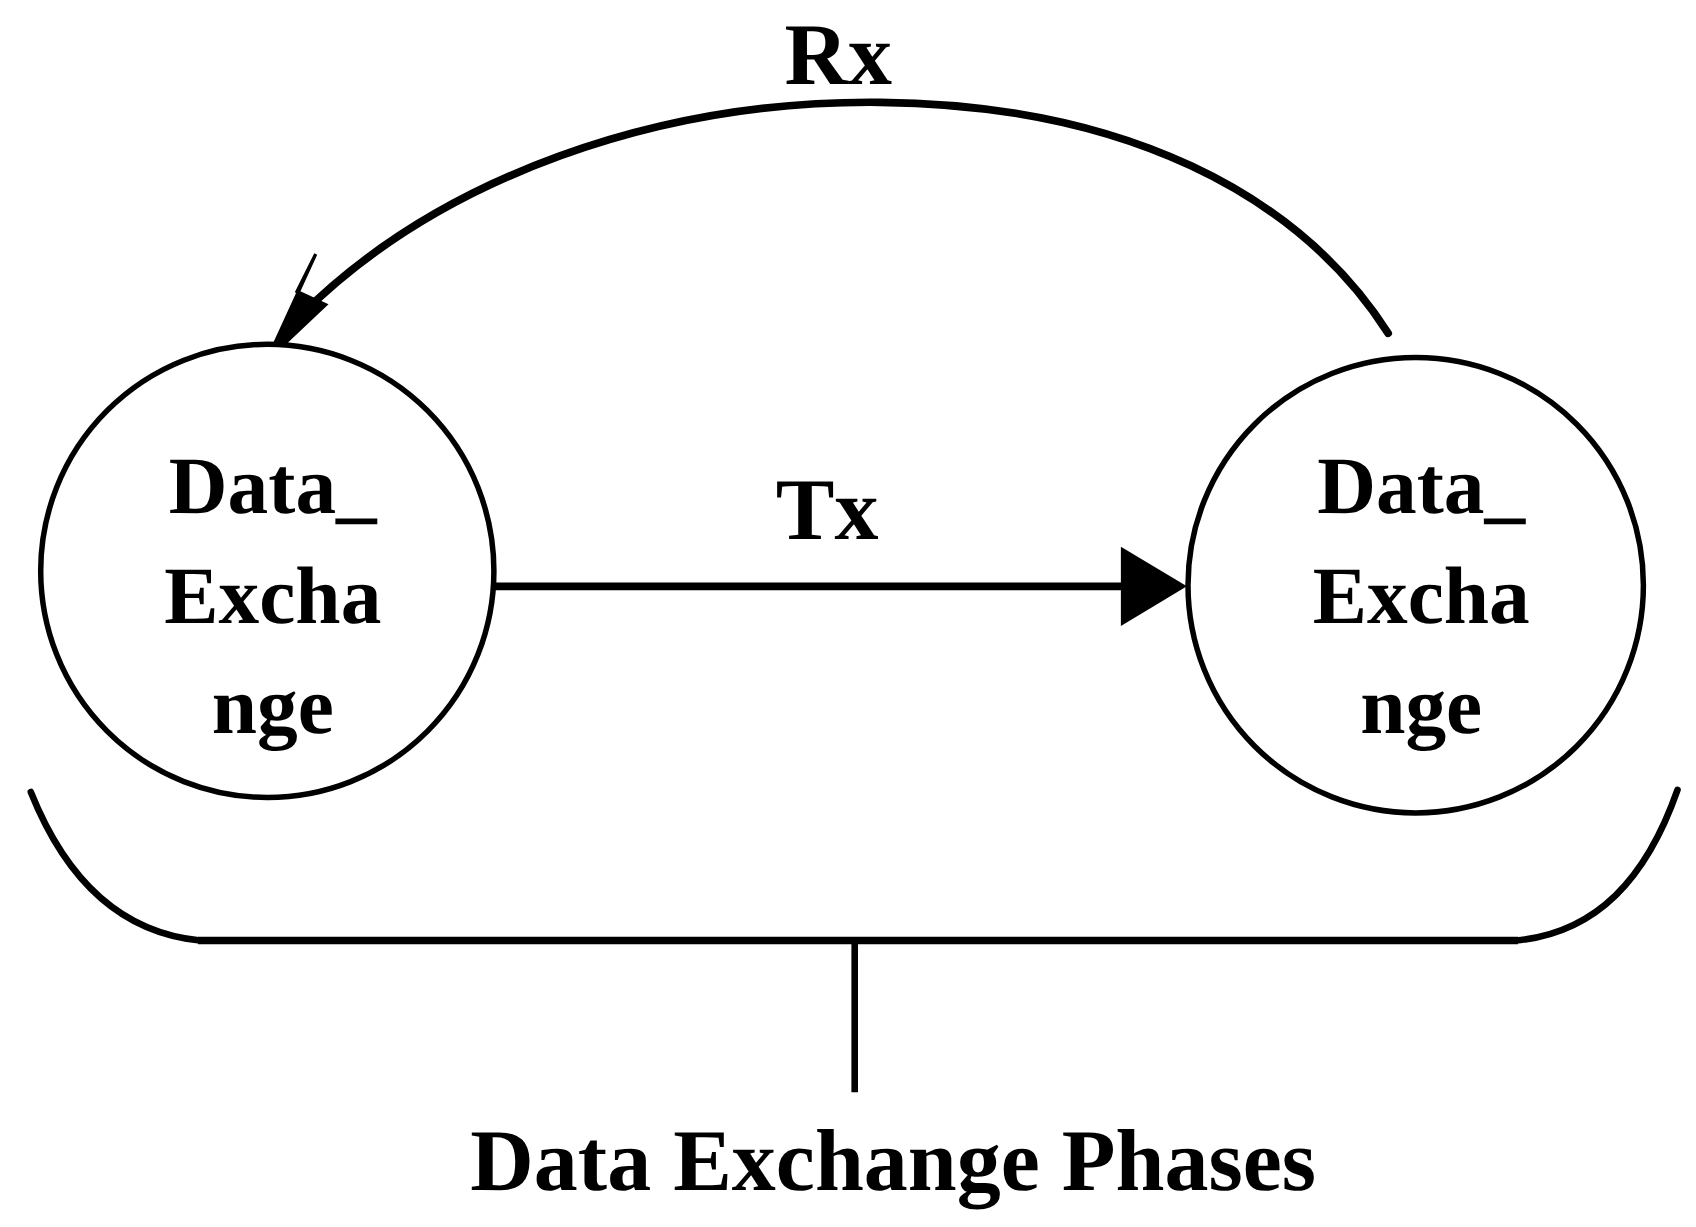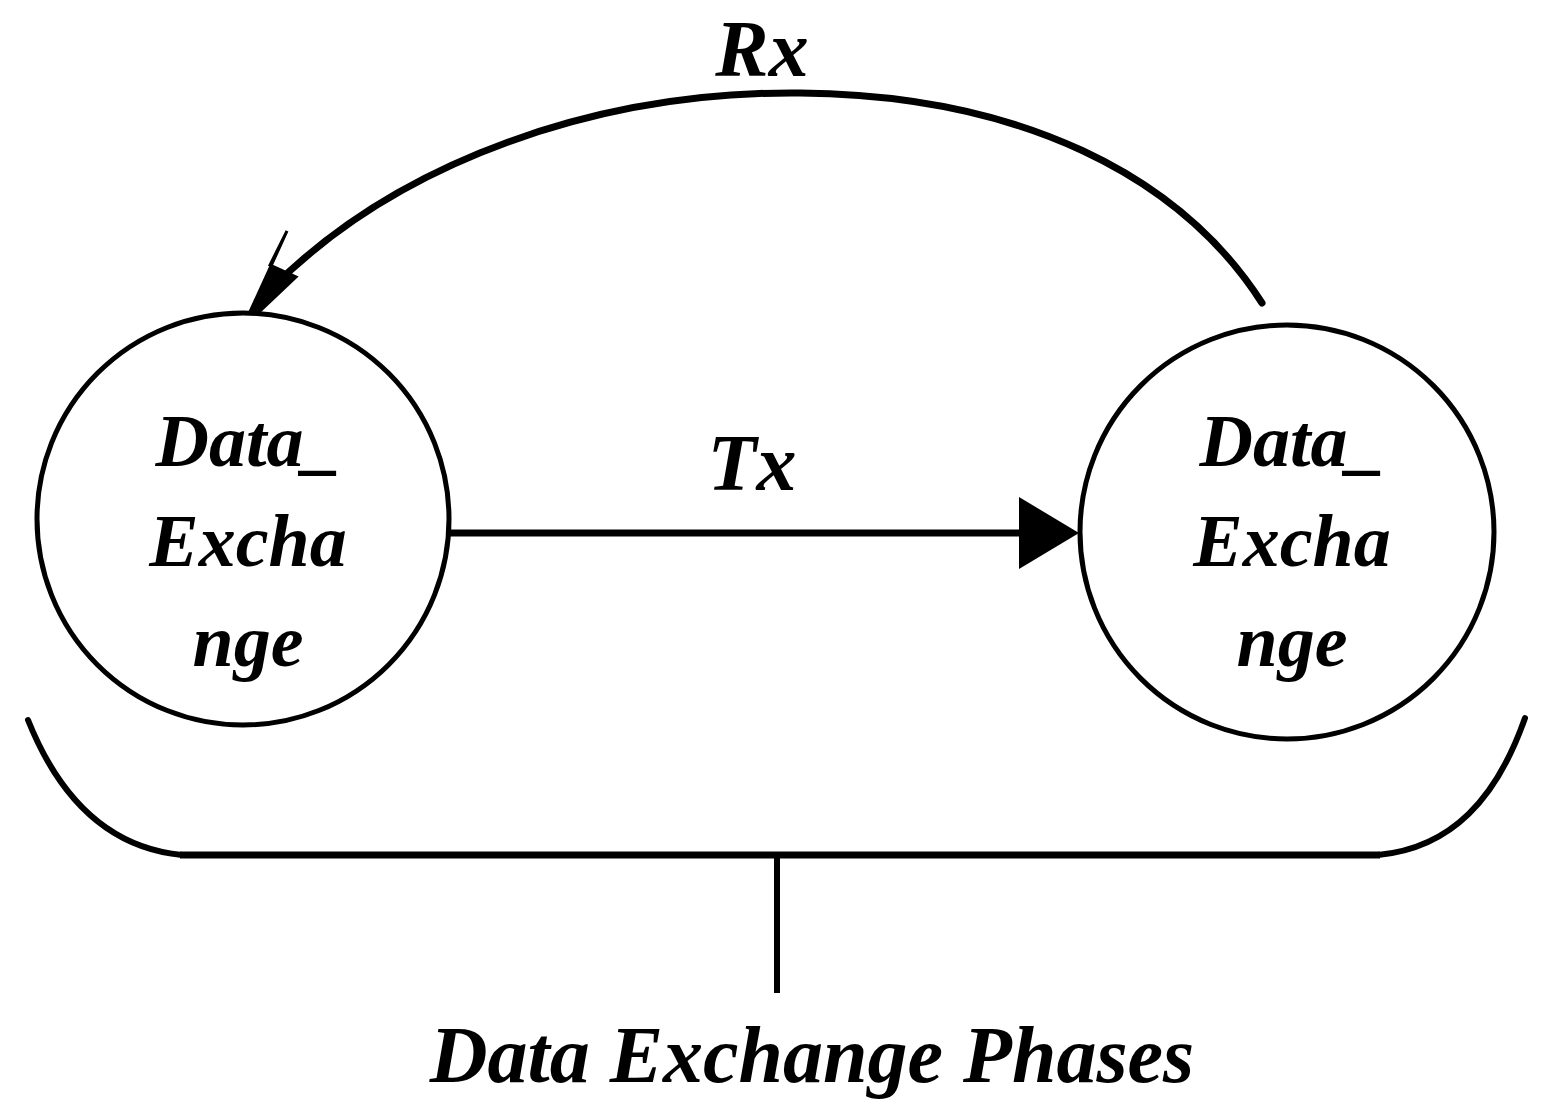--- a/index.html
+++ b/index.html
@@ -11,21 +11,20 @@
     width: 1542px;
     height: 1115px;
     overflow: hidden;
     font-family: "Liberation Serif", "DejaVu Serif", serif;
   }
   #diagram-root {
     position: relative;
     width: 1292px;
     height: 1115px;
     background: #ffffff;
-    font-style: italic;
   }
   svg.diagram-canvas {
     position: absolute;
     top: 0;
     left: 0;
     width: 1542px;
     height: 1115px;
     display: block;
   }
   .node-label, .edge-label, .brace-label {

